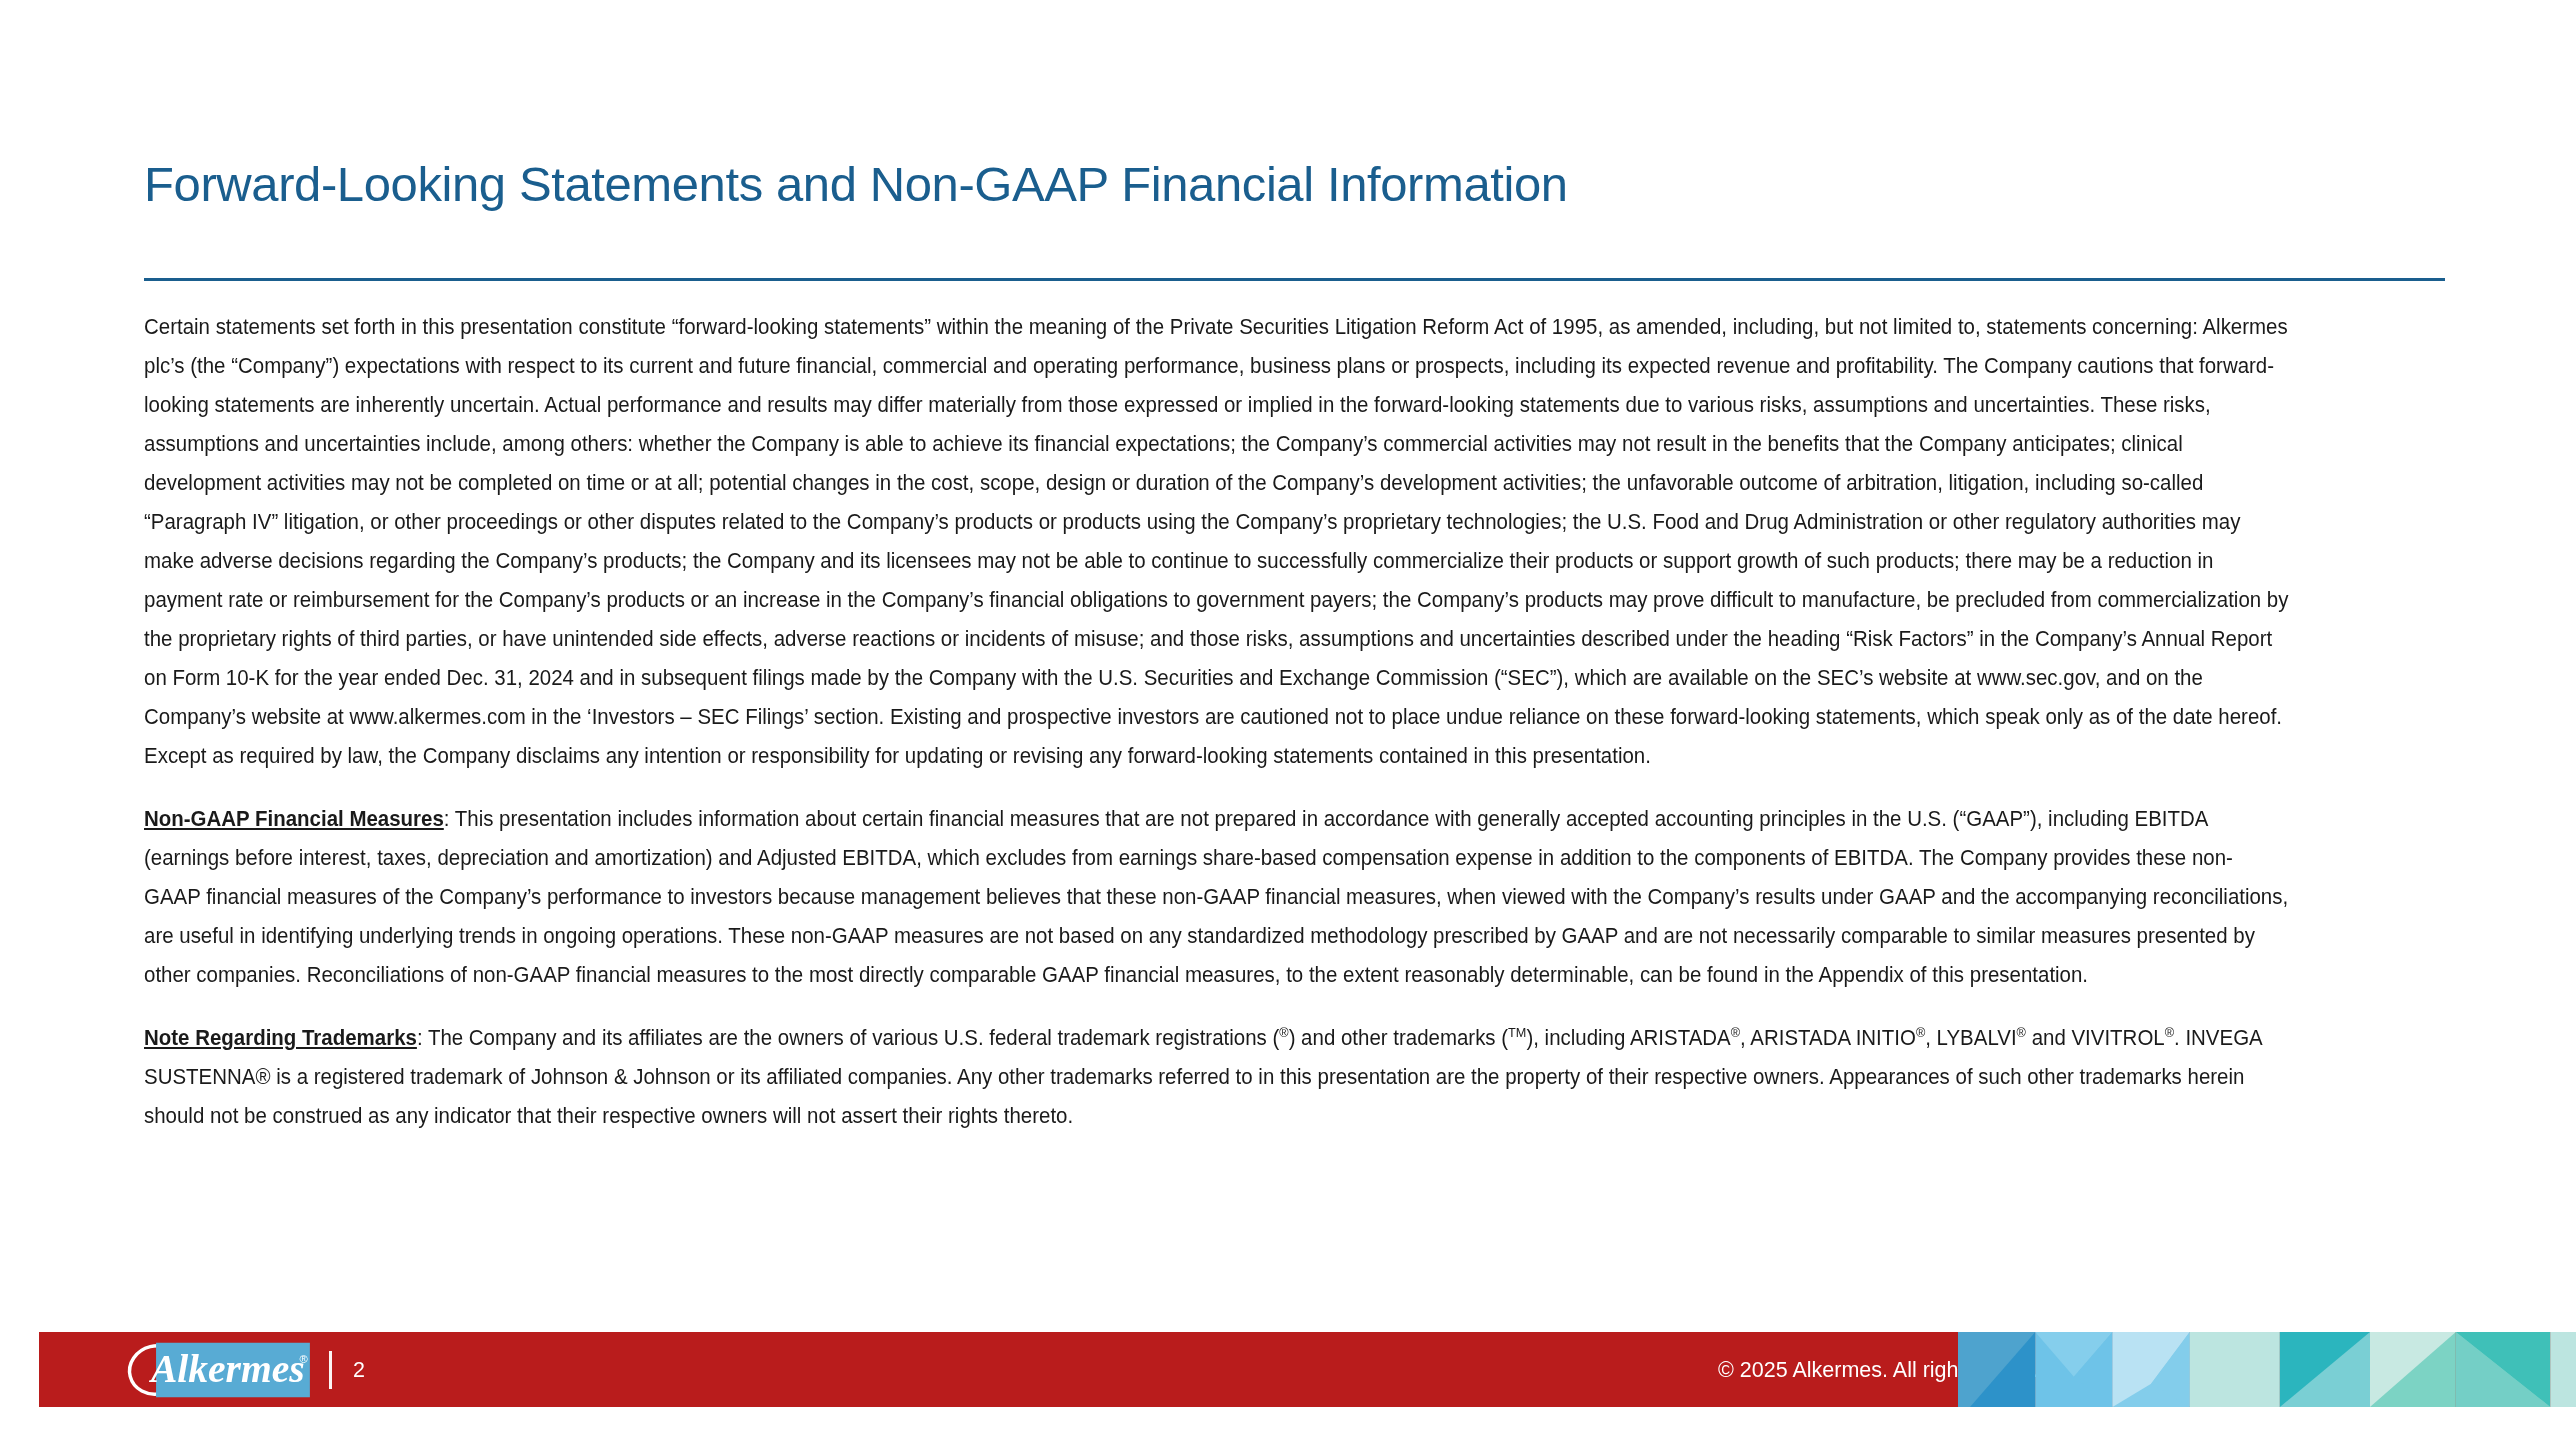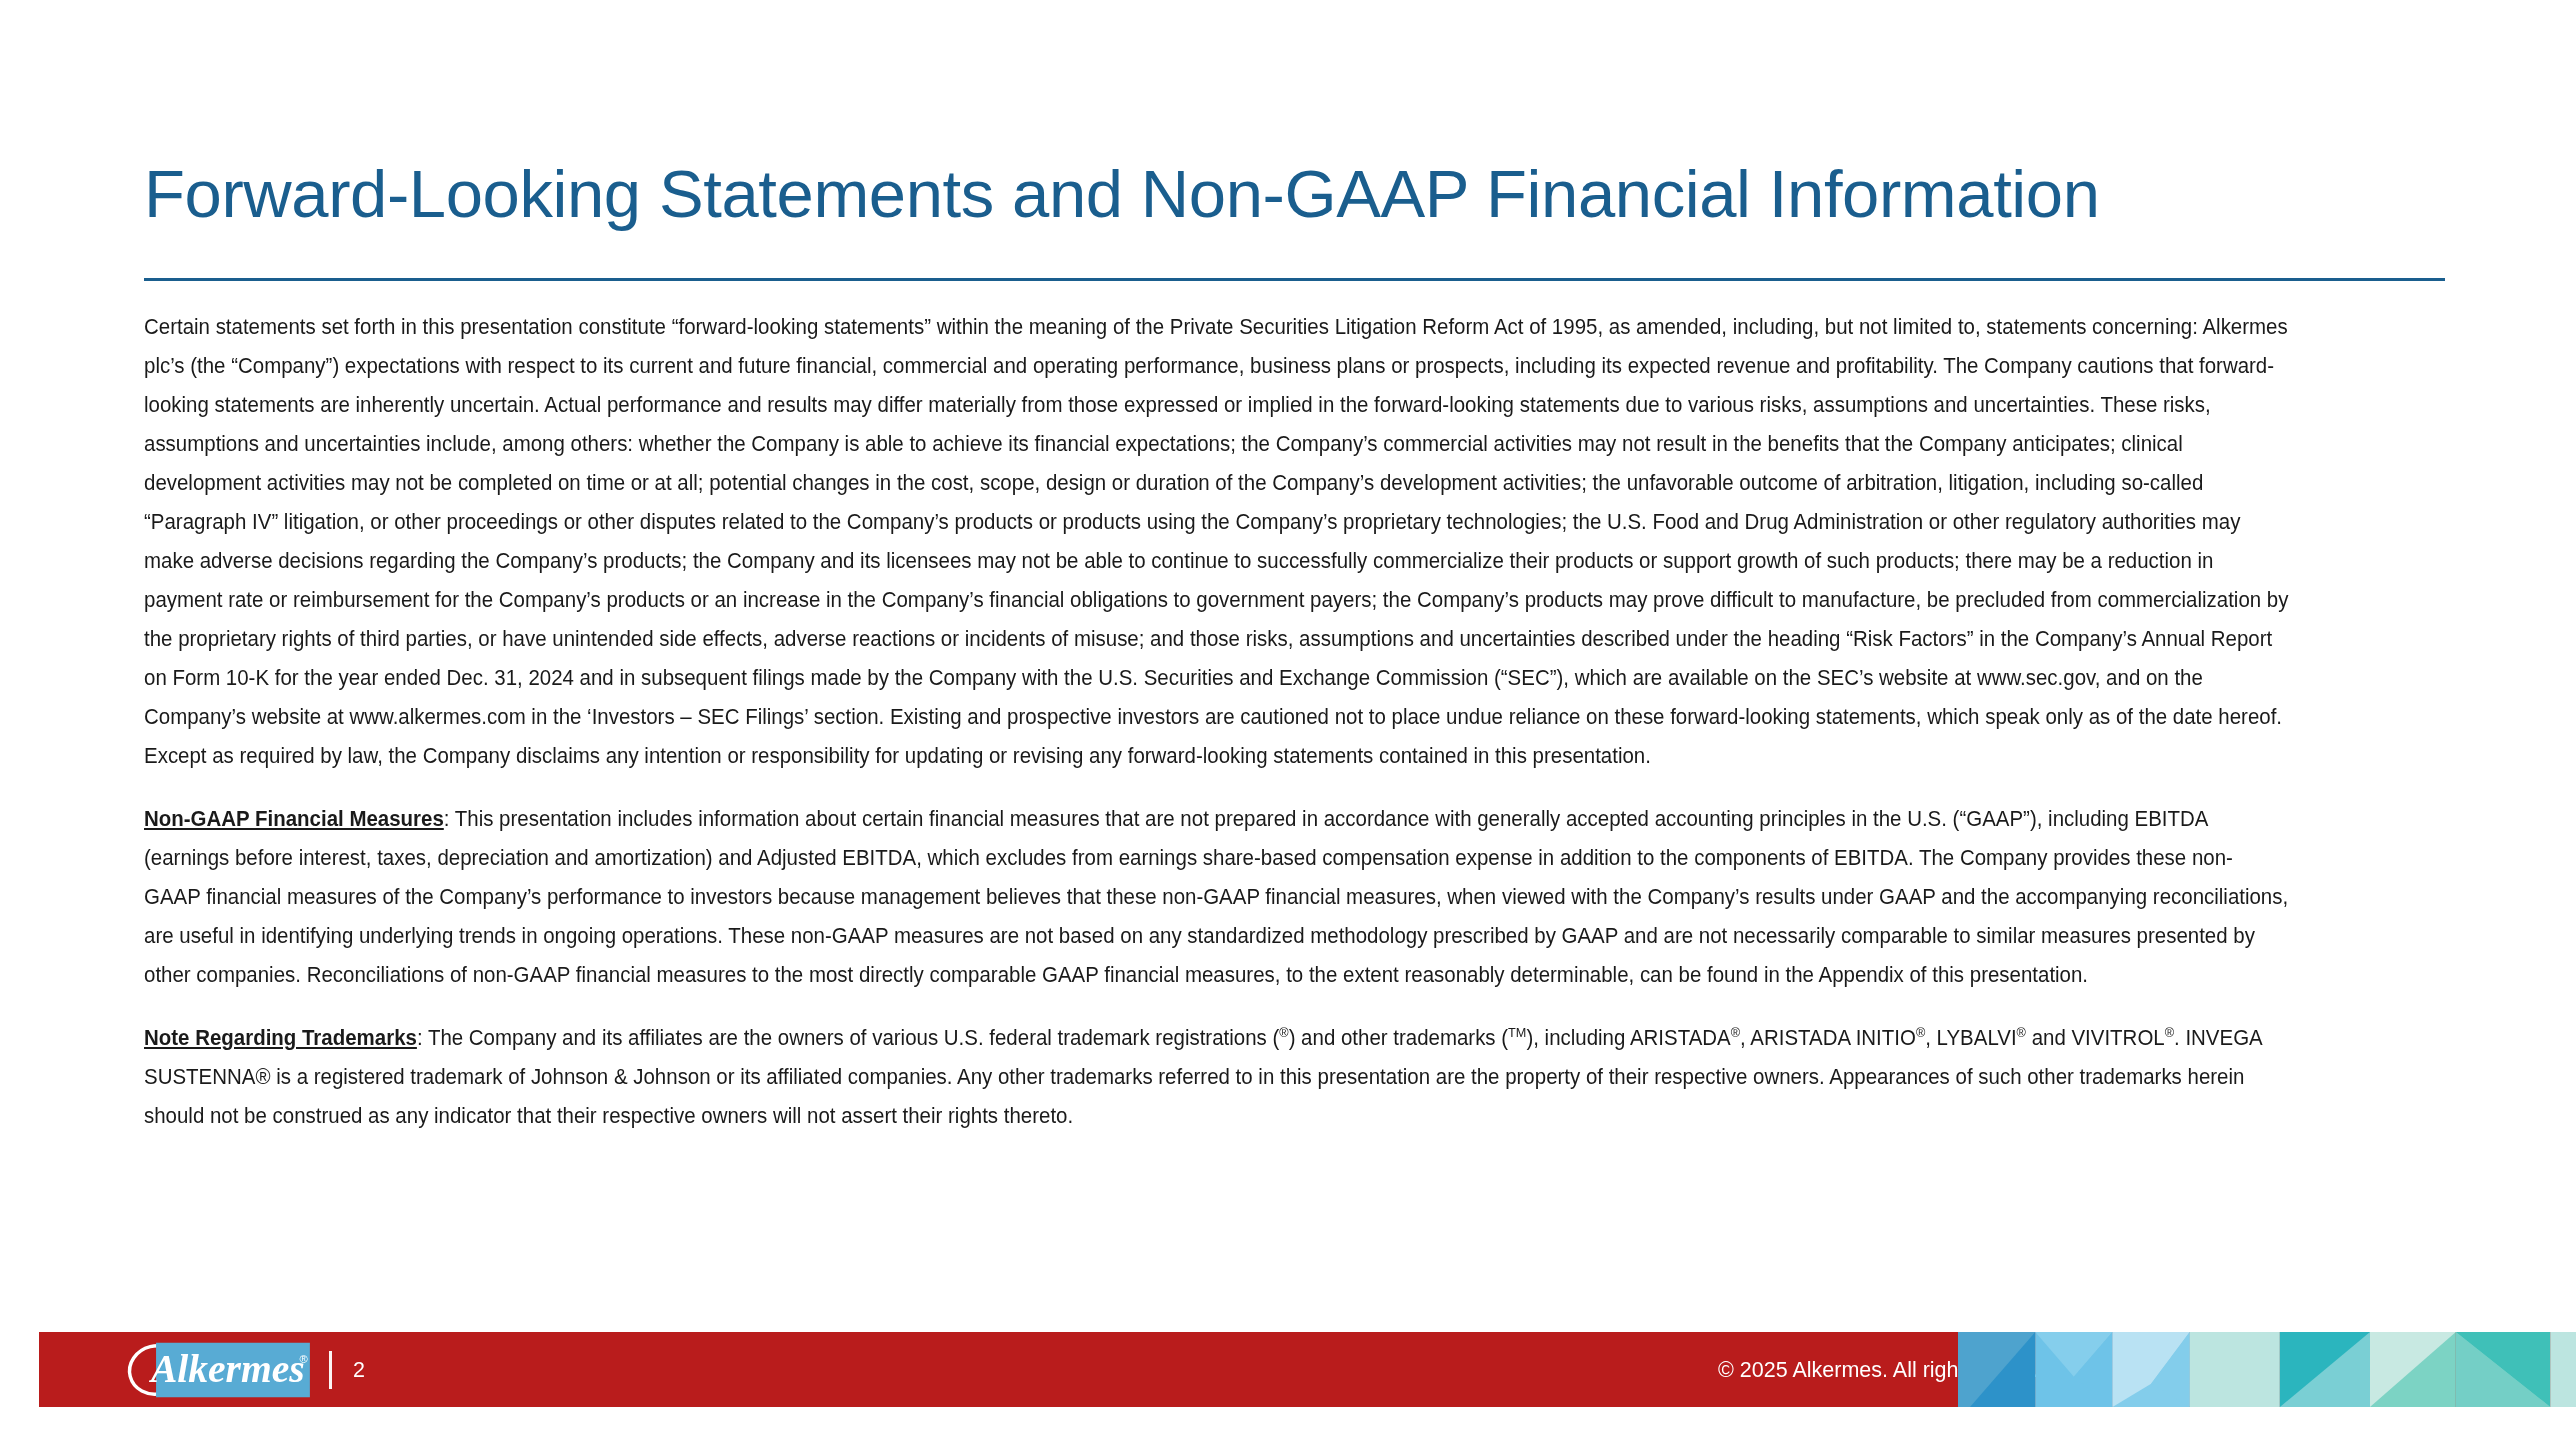--- a/index.html
+++ b/index.html
@@ -21,21 +21,21 @@
     background: #ffffff;
   }
 
   
   .title {
     position: absolute;
     left: 144px;
     top: 160px;
     width: 2318px;
     font-family: "Liberation Sans", sans-serif;
-    font-size: 67px;
+    font-size: 49px;
     font-weight: 400;
     letter-spacing: -0.4px;
     color: #1A5E8E;
     white-space: nowrap;
     line-height: 1.0;
   }
 
   .title-rule {
     position: absolute;
     left: 144px;

